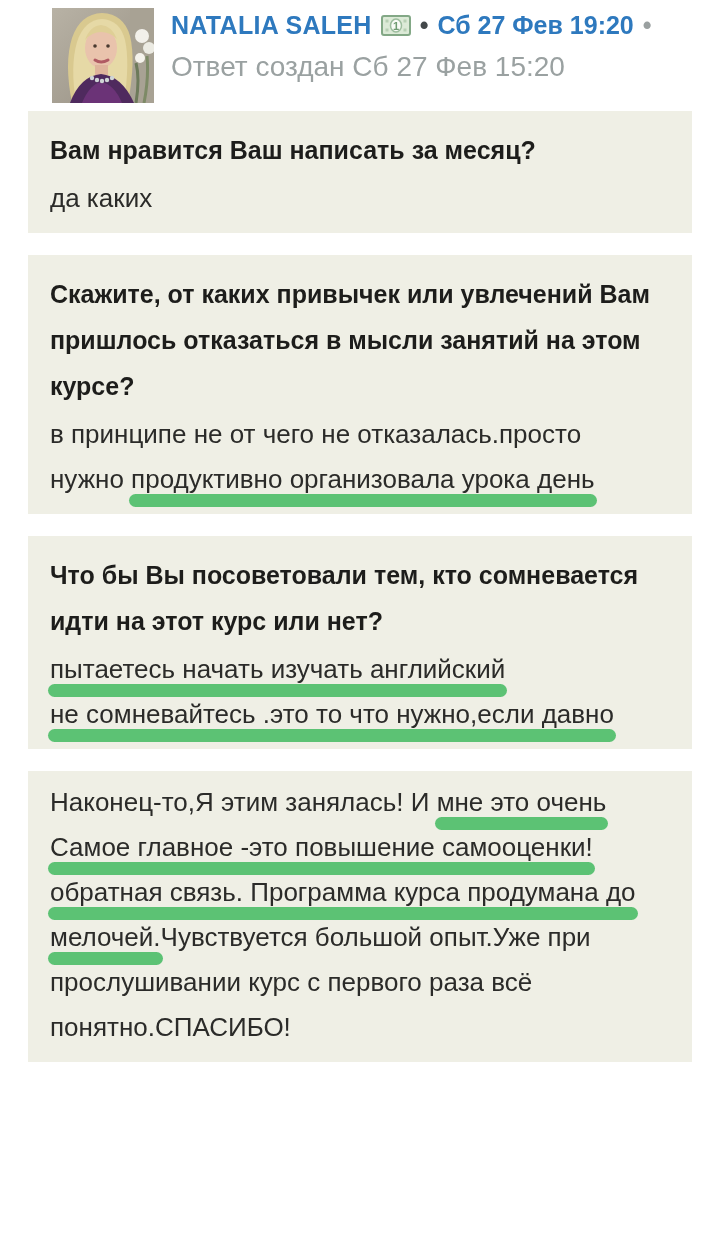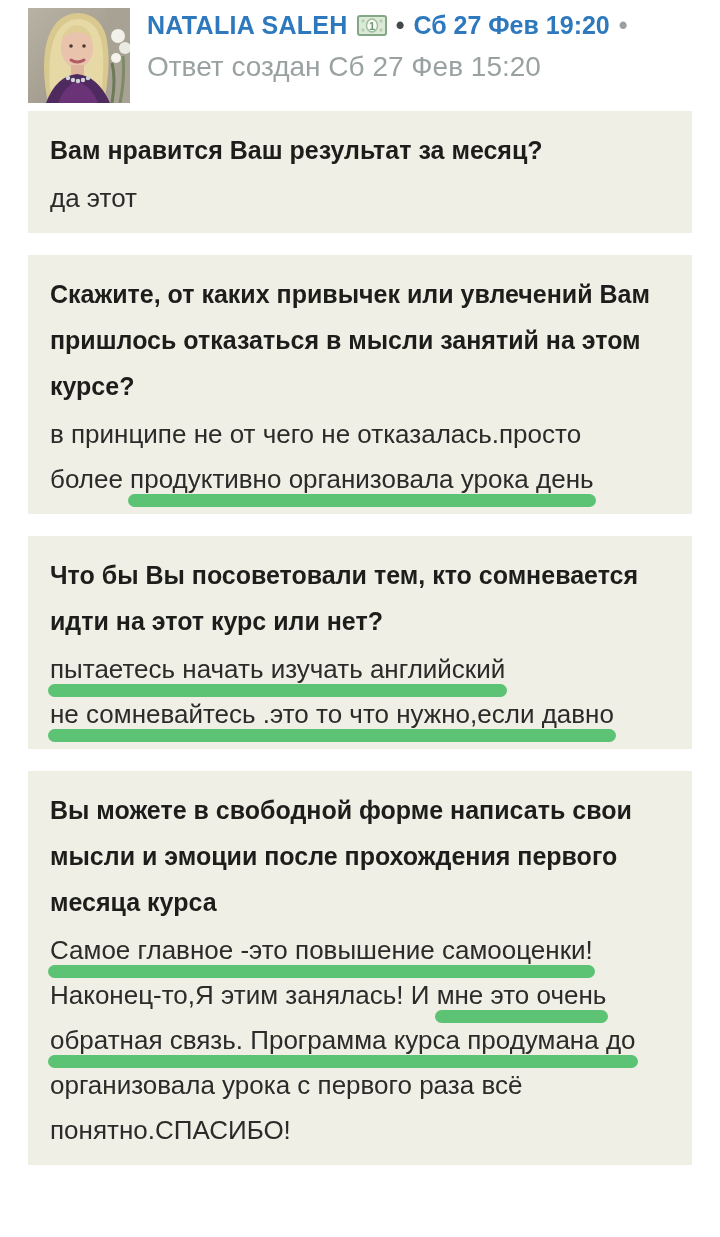--- a/index.html
+++ b/index.html
@@ -17,20 +17,21 @@
     background:#ffffff;
     font-family:"Liberation Sans","DejaVu Sans",sans-serif;
     -webkit-font-smoothing:antialiased;
   }
   
   .post-header{
     display:flex;
     align-items:flex-start;
     padding:8px 28px 0 28px;
     margin-bottom:8px;
+    margin-left:24px;
   }
   .avatar{
     width:102px;height:95px;
     flex:0 0 auto;
     overflow:hidden;
     margin-right:17px;
     background:#b3aea3;
   }
   .avatar svg{display:block;}
   .hinfo{flex:1;min-width:0;padding-top:2px;}
@@ -154,44 +155,44 @@
         <span class="dot dark">•</span>
         <span class="tstamp">Сб 27 Фев 19:20</span>
         <span class="dot light">•</span>
       </div>
       <div class="sub">Ответ создан Сб 27 Фев 15:20</div>
     </div>
   </header>
 
   <main id="blocks">
       <section class="qa">
-        <div class="q">Вам нравится Ваш результат за месяц?</div>
+        <div class="q">Вам нравится Ваш написать за месяц?</div>
         <div class="a">
-          <div class="a-line"><span class="seg">да этот</span></div>
+          <div class="a-line"><span class="seg">да каких</span></div>
         </div>
       </section>
       <section class="qa">
         <div class="q">Скажите, от каких привычек или увлечений Вам пришлось отказаться в мысли занятий на этом курсе?</div>
         <div class="a">
           <div class="a-line"><span class="seg">в принципе не от чего не отказалась.просто</span></div>
-          <div class="a-line"><span class="seg">более </span><span class="seg hl">продуктивно организовала урока день</span></div>
+          <div class="a-line"><span class="seg">нужно </span><span class="seg hl">продуктивно организовала урока день</span></div>
         </div>
       </section>
       <section class="qa">
         <div class="q">Что бы Вы посоветовали тем, кто сомневается идти на этот курс или нет?</div>
         <div class="a">
           <div class="a-line"><span class="seg hl">пытаетесь начать изучать английский</span></div>
           <div class="a-line"><span class="seg hl">не сомневайтесь .это то что нужно,если давно</span></div>
         </div>
       </section>
       <section class="qa">
-        <div class="q">Вы можете в свободной форме написать свои мысли и эмоции после прохождения первого месяца курса</div>
         <div class="a">
+          <div class="a-line"><span class="seg">Наконец-то,Я этим занялась! И </span><span class="seg hl">мне это очень</span></div>
           <div class="a-line"><span class="seg hl">Самое главное -это повышение самооценки!</span></div>
-          <div class="a-line"><span class="seg">Наконец-то,Я этим занялась! И </span><span class="seg hl">мне это очень</span></div>
           <div class="a-line"><span class="seg hl">обратная связь. Программа курса продумана до</span></div>
-          <div class="a-line"><span class="seg">организовала урока с первого раза всё</span></div>
+          <div class="a-line"><span class="seg hl">мелочей.</span><span class="seg">Чувствуется большой опыт.Уже при</span></div>
+          <div class="a-line"><span class="seg">прослушивании курс с первого раза всё</span></div>
           <div class="a-line"><span class="seg">понятно.СПАСИБО!</span></div>
         </div>
       </section>
     </main>
 
 </div>
 
 </body></html>

